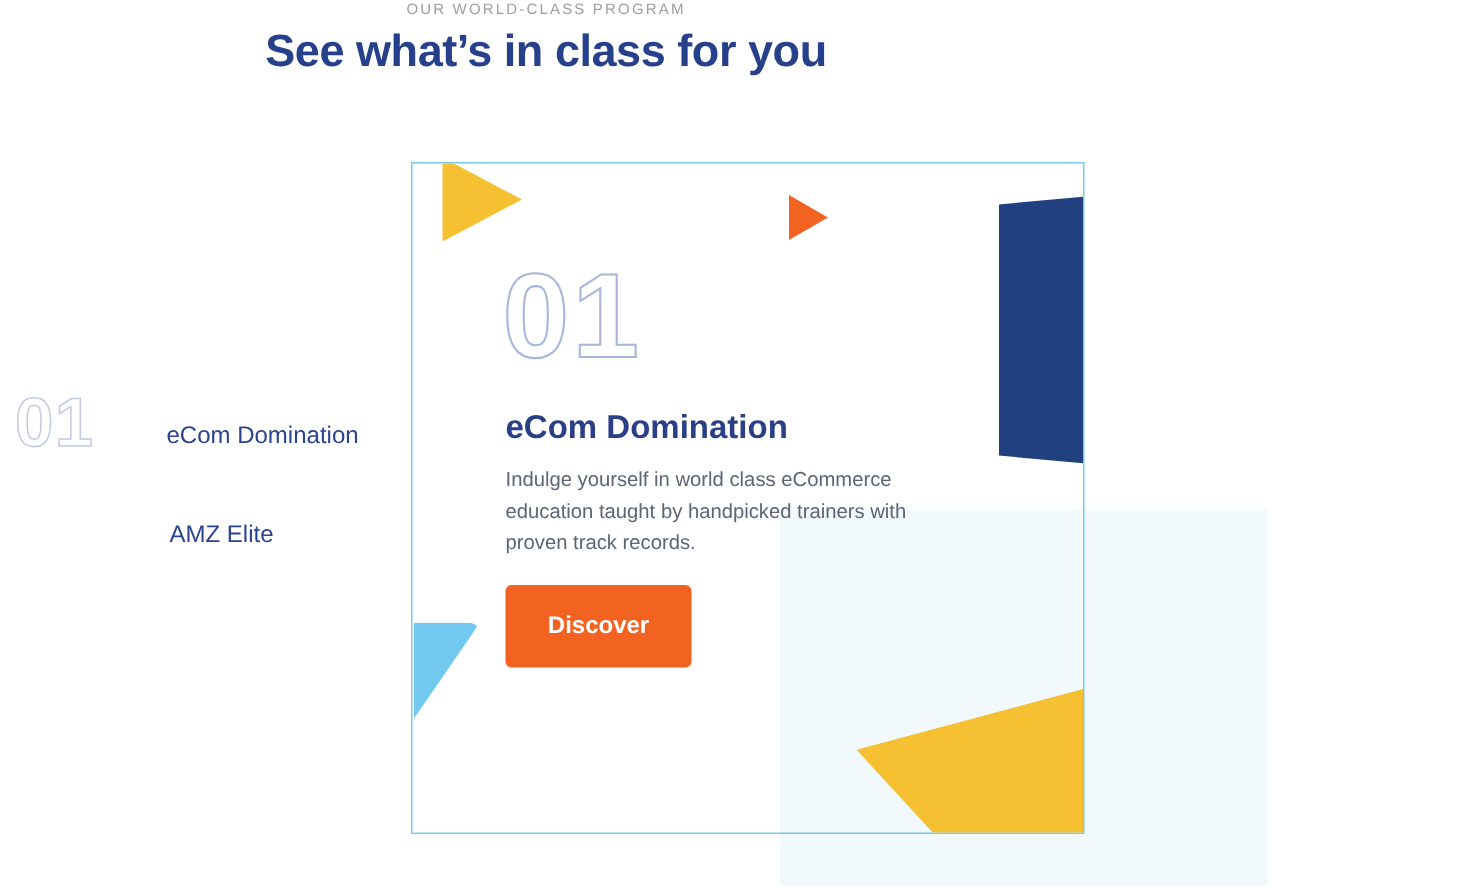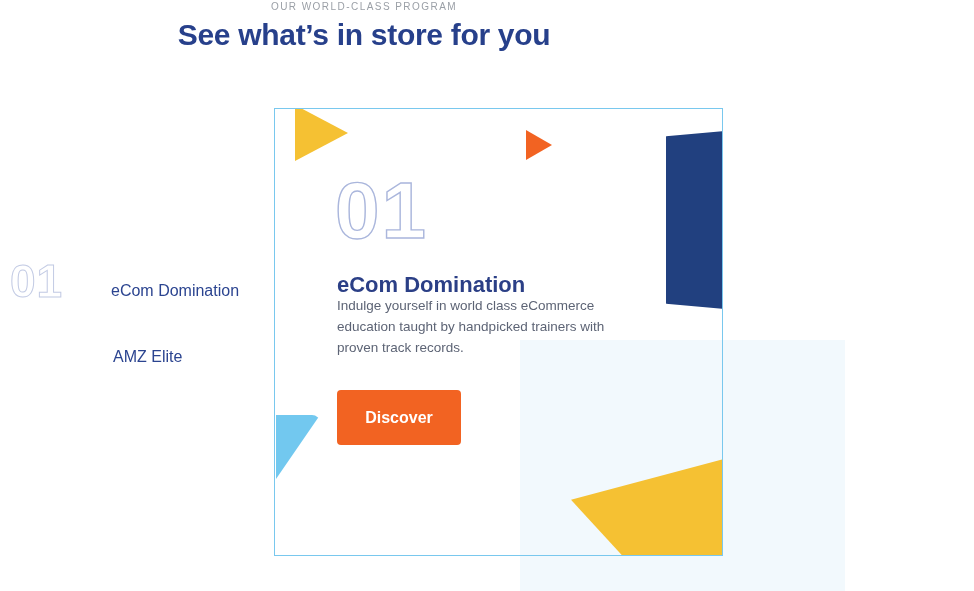--- a/index.html
+++ b/index.html
@@ -116,21 +116,21 @@
     line-height:1;
     user-select:none;
   }
   .card-title {
     position:absolute; left:62px; top:163px;
     font-size:22px; font-weight:700;
     color:#2b3f86;
     white-space:nowrap;
   }
   .card-body {
-    position:absolute; left:62px; top:186px;
+    position:absolute; left:62px; top:200px;
     width:292px;
     font-size:13.5px; font-weight:400;
     line-height:21px;
     color:#5d6475;
   }
   .discover-btn {
     position:absolute; left:62px; top:281px;
     width:124px; height:55px;
     background:#f26322;
     border:none; border-radius:4px;
@@ -142,21 +142,21 @@
   }
 </style>
 </head>
 <body>
 
 <div class="stage">
 
   <div class="backdrop"></div>
 
   <div class="eyebrow">OUR WORLD-CLASS PROGRAM</div>
-  <h1 class="headline">See what’s in store for you</h1>
+  <h1 class="headline">See what’s in class for you</h1>
 
   <div class="nav-list">
     <div class="nav-item i1">
       <span class="nav-num n1">01</span>
       <span class="nav-label">eCom Domination</span>
     </div>
     <div class="nav-item i2">
       <span class="nav-label">AMZ Elite</span>
     </div>
   </div>

